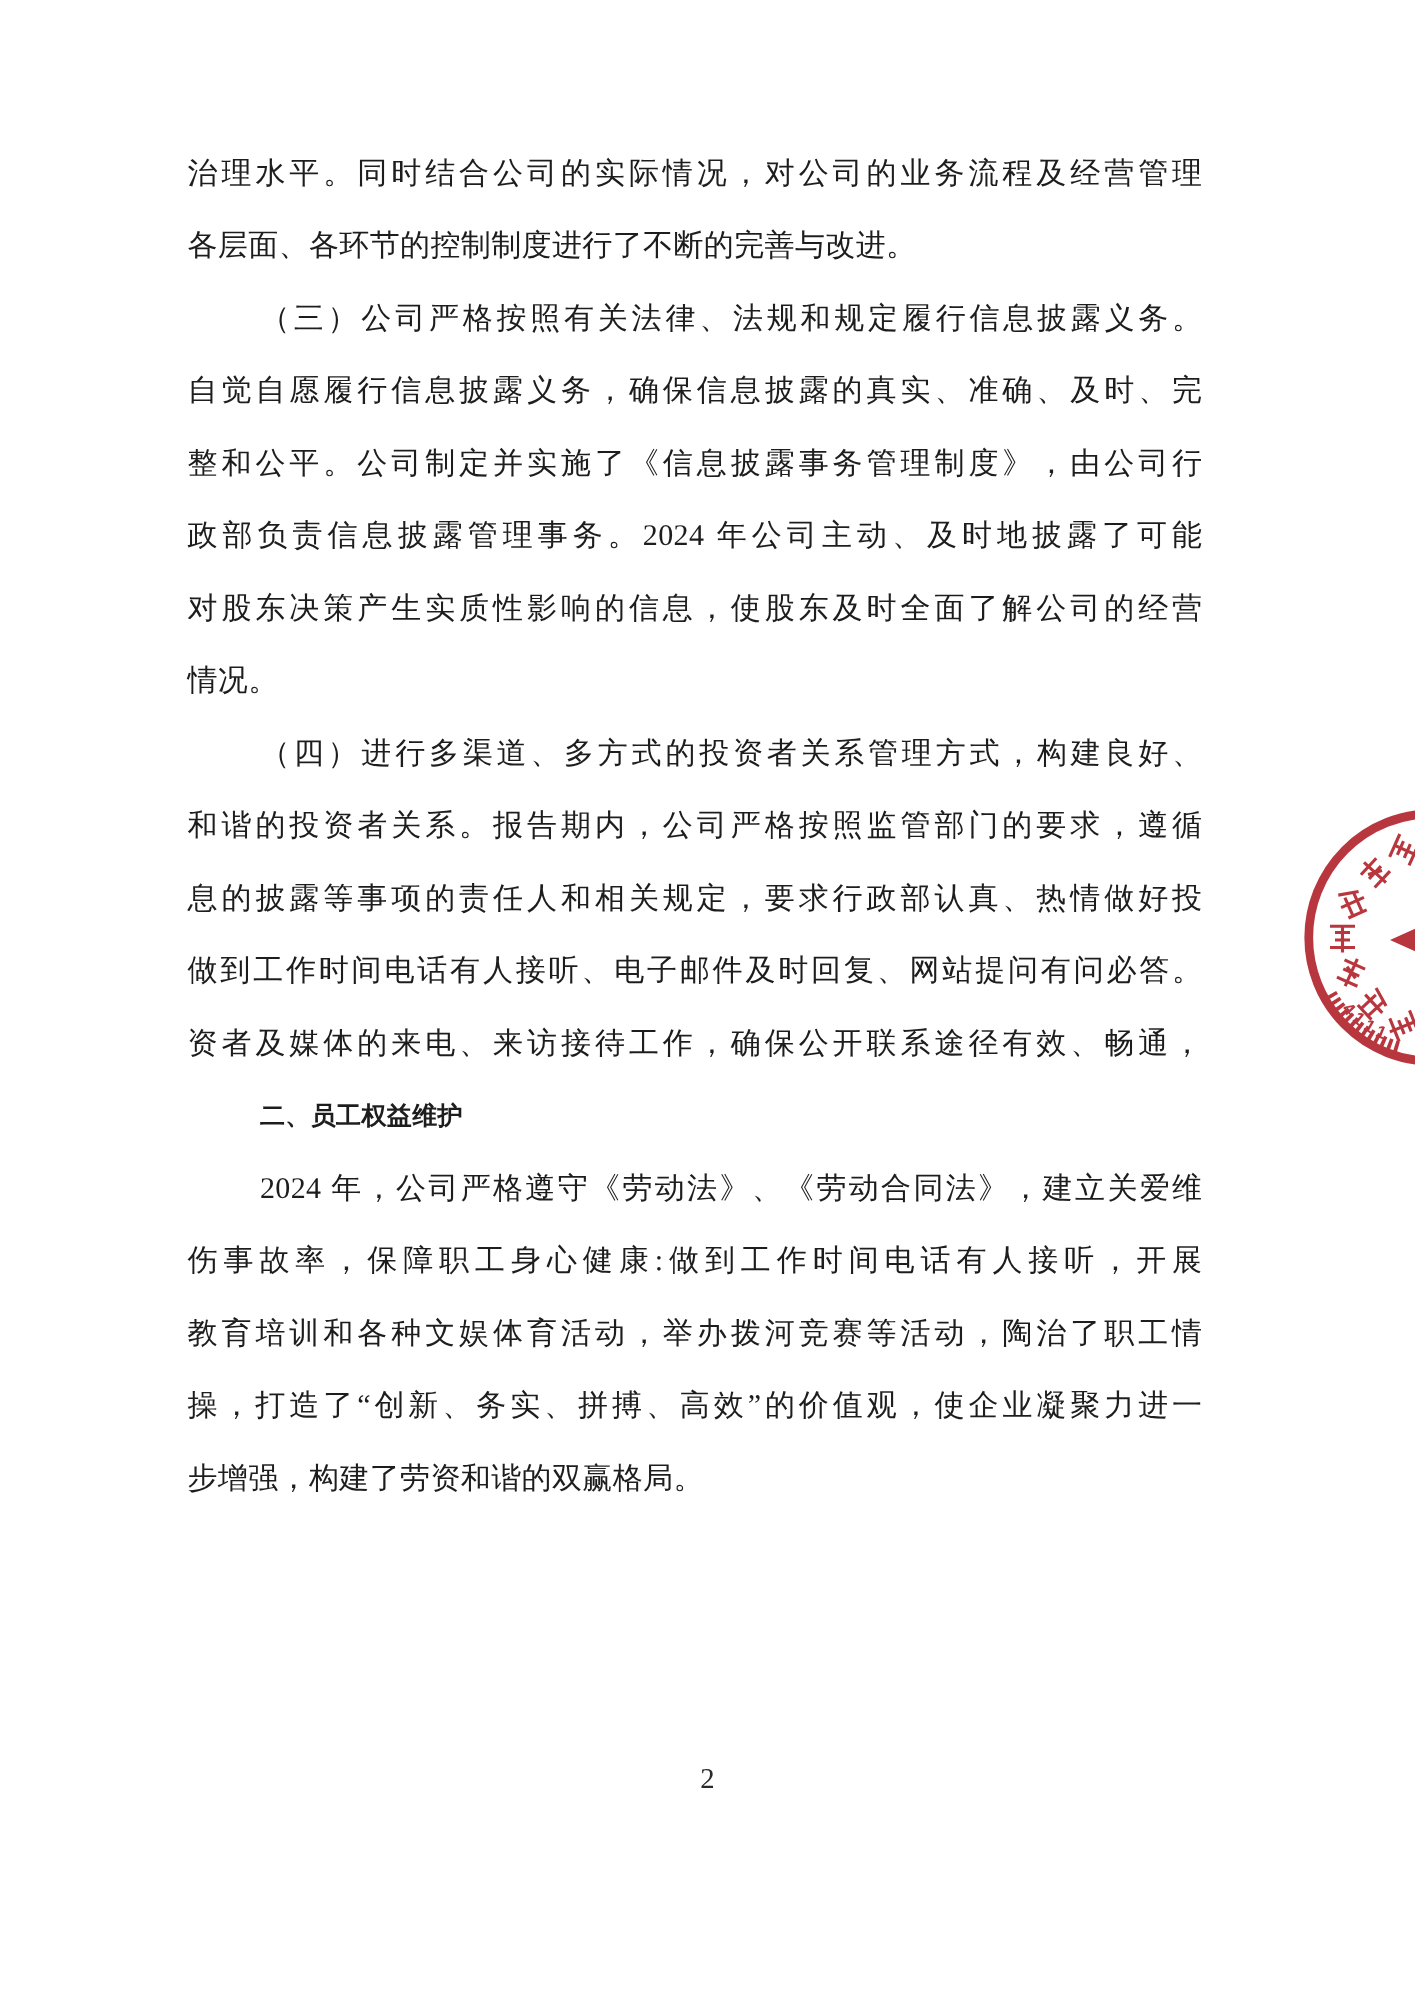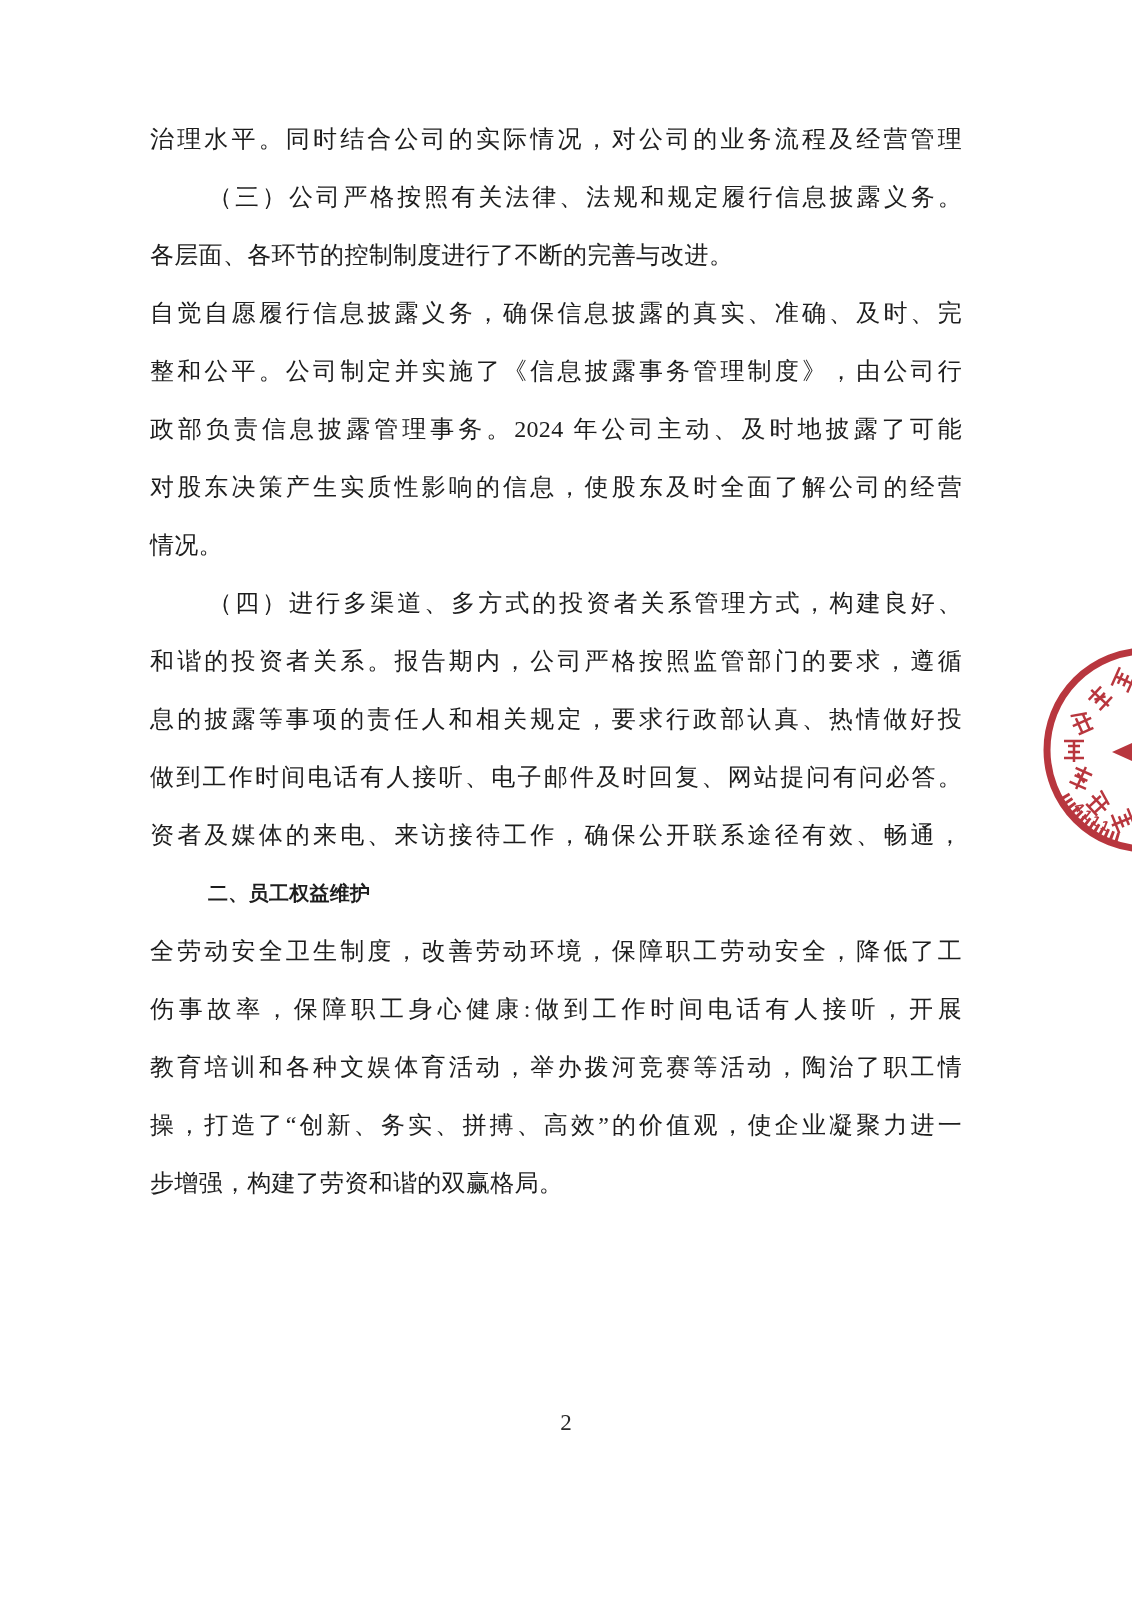--- a/index.html
+++ b/index.html
@@ -52,34 +52,34 @@
     opacity: 0.92;
   }
 </style>
 </head>
 <body>
 
 <div class="page">
 
   <div class="text-block">
       <div class="line fill">治理水平。同时结合公司的实际情况，对公司的业务流程及经营管理</div>
+      <div class="line">各层面、各环节的控制制度进行了不断的完善与改进。</div>
       <div class="line indent fill">（三）公司严格按照有关法律、法规和规定履行信息披露义务。</div>
-      <div class="line">各层面、各环节的控制制度进行了不断的完善与改进。</div>
       <div class="line fill">自觉自愿履行信息披露义务，确保信息披露的真实、准确、及时、完</div>
       <div class="line fill">整和公平。公司制定并实施了《信息披露事务管理制度》，由公司行</div>
       <div class="line fill">政部负责信息披露管理事务。2024 年公司主动、及时地披露了可能</div>
       <div class="line fill">对股东决策产生实质性影响的信息，使股东及时全面了解公司的经营</div>
       <div class="line">情况。</div>
       <div class="line indent fill">（四）进行多渠道、多方式的投资者关系管理方式，构建良好、</div>
       <div class="line fill">和谐的投资者关系。报告期内，公司严格按照监管部门的要求，遵循</div>
       <div class="line fill">息的披露等事项的责任人和相关规定，要求行政部认真、热情做好投</div>
       <div class="line fill">做到工作时间电话有人接听、电子邮件及时回复、网站提问有问必答。</div>
       <div class="line fill">资者及媒体的来电、来访接待工作，确保公开联系途径有效、畅通，</div>
       <div class="line indent heading">二、员工权益维护</div>
-      <div class="line fill">全劳动安全卫生制度，改善劳动环境，保障职工劳动安全，降低了工</div>
+      <div class="line indent fill">2024 年，公司严格遵守《劳动法》、《劳动合同法》，建立关爱维</div>
       <div class="line fill">伤事故率，保障职工身心健康:做到工作时间电话有人接听，开展</div>
       <div class="line fill">教育培训和各种文娱体育活动，举办拨河竞赛等活动，陶治了职工情</div>
       <div class="line fill">操，打造了“创新、务实、拼搏、高效”的价值观，使企业凝聚力进一</div>
       <div class="line">步增强，构建了劳资和谐的双赢格局。</div>
     </div>
 
   <div class="page-number">2</div>
 
   <svg class="seal" viewBox="0 0 96 218" xmlns="http://www.w3.org/2000/svg">
     <defs>

